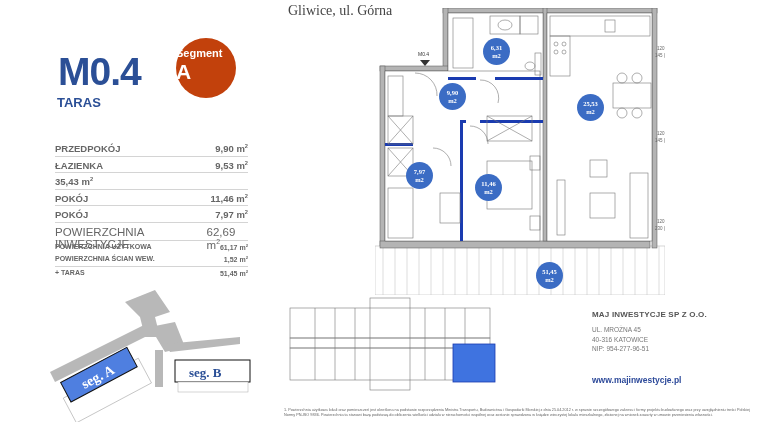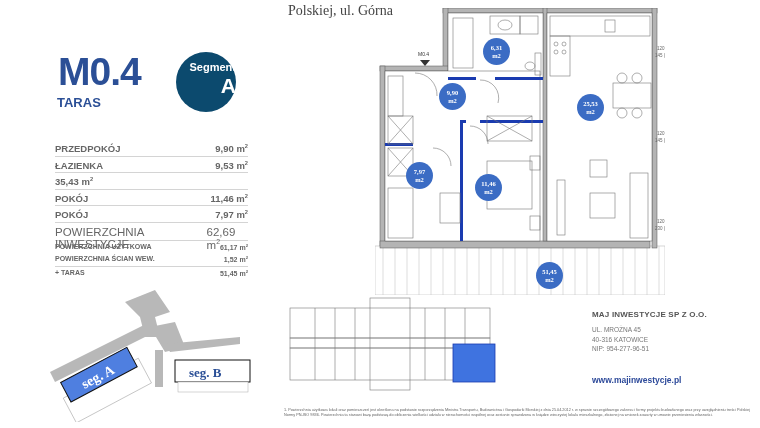--- a/index.html
+++ b/index.html
@@ -3,21 +3,21 @@
 <meta charset="utf-8">
 <style>
   * { box-sizing: border-box; margin: 0; padding: 0; }
   html, body { width: 760px; height: 428px; background: #ffffff; overflow: hidden; }
   body { position: relative; font-family: "Liberation Sans", sans-serif; color: #555; }
 
   .location { position: absolute; left: 288px; top: 3px; font-family: "Liberation Serif", serif; font-size: 14px; color: #444; }
 
   .unit-code { position: absolute; left: 58px; top: 52px; font-size: 39px; font-weight: bold; color: #2b4f96; letter-spacing: -1px; line-height: 1; }
   .floor { position: absolute; left: 57px; top: 95px; font-size: 13px; font-weight: bold; color: #2b4f96; }
-  .segment-badge { position: absolute; left: 176px; top: 52px; width: 60px; height: 60px; border-radius: 50%; background: #0c4a6e; color: #fff; text-align: right; }
+  .segment-badge { position: absolute; left: 176px; top: 38px; width: 60px; height: 60px; border-radius: 50%; background: #c2410c; color: #fff; text-align: left; }
   .segment-badge .s1 { display: block; font-size: 11px; font-weight: bold; margin-top: 9px; }
   .segment-badge .s2 { display: block; font-size: 21px; font-weight: bold; margin-top: 1px; }
 
   .area-table { position: absolute; left: 55px; top: 140px; width: 193px; }
   .area-row { display: flex; justify-content: space-between; align-items: flex-start; border-bottom: 1px solid #d4d4d4; color: #666; }
   .area-row.main { font-size: 9.5px; font-weight: bold; height: 16.6px; padding-top: 3px; }
   .area-row.total { font-size: 11.5px; font-weight: normal; height: 18px; padding-top: 3px; color: #666; }
   .area-row.small { font-size: 7px; font-weight: bold; height: 12.5px; padding-top: 2px; border-bottom: none; }
   .area-row.small.last { border-top: 1px solid #d4d4d4; }
   .area-row sup { font-size: 60%; }
@@ -31,21 +31,21 @@
   .company { position: absolute; left: 592px; top: 310px; }
   .company .name { font-size: 8px; font-weight: bold; color: #555; letter-spacing: 0.2px; text-align: right; }
   .company .addr { font-size: 6.5px; color: #777; line-height: 9.5px; margin-top: 6px; }
   .company .web { font-size: 8.5px; font-weight: bold; color: #2d4a9a; margin-top: 21px; }
 
   .footnote { position: absolute; left: 284px; top: 408px; width: 470px; font-size: 3.8px; color: #666; line-height: 5px; }
 </style>
 </head>
 <body>
 
-<div class="location">Polskiej, ul. Górna</div>
+<div class="location">Gliwice, ul. Górna</div>
 
 <div class="unit-code">M0.4</div>
 <div class="floor">TARAS</div>
 <div class="segment-badge">
   <span class="s1">Segment</span>
   <span class="s2">A</span>
 </div>
 
 <div class="area-table">
   <div class="area-row main">

